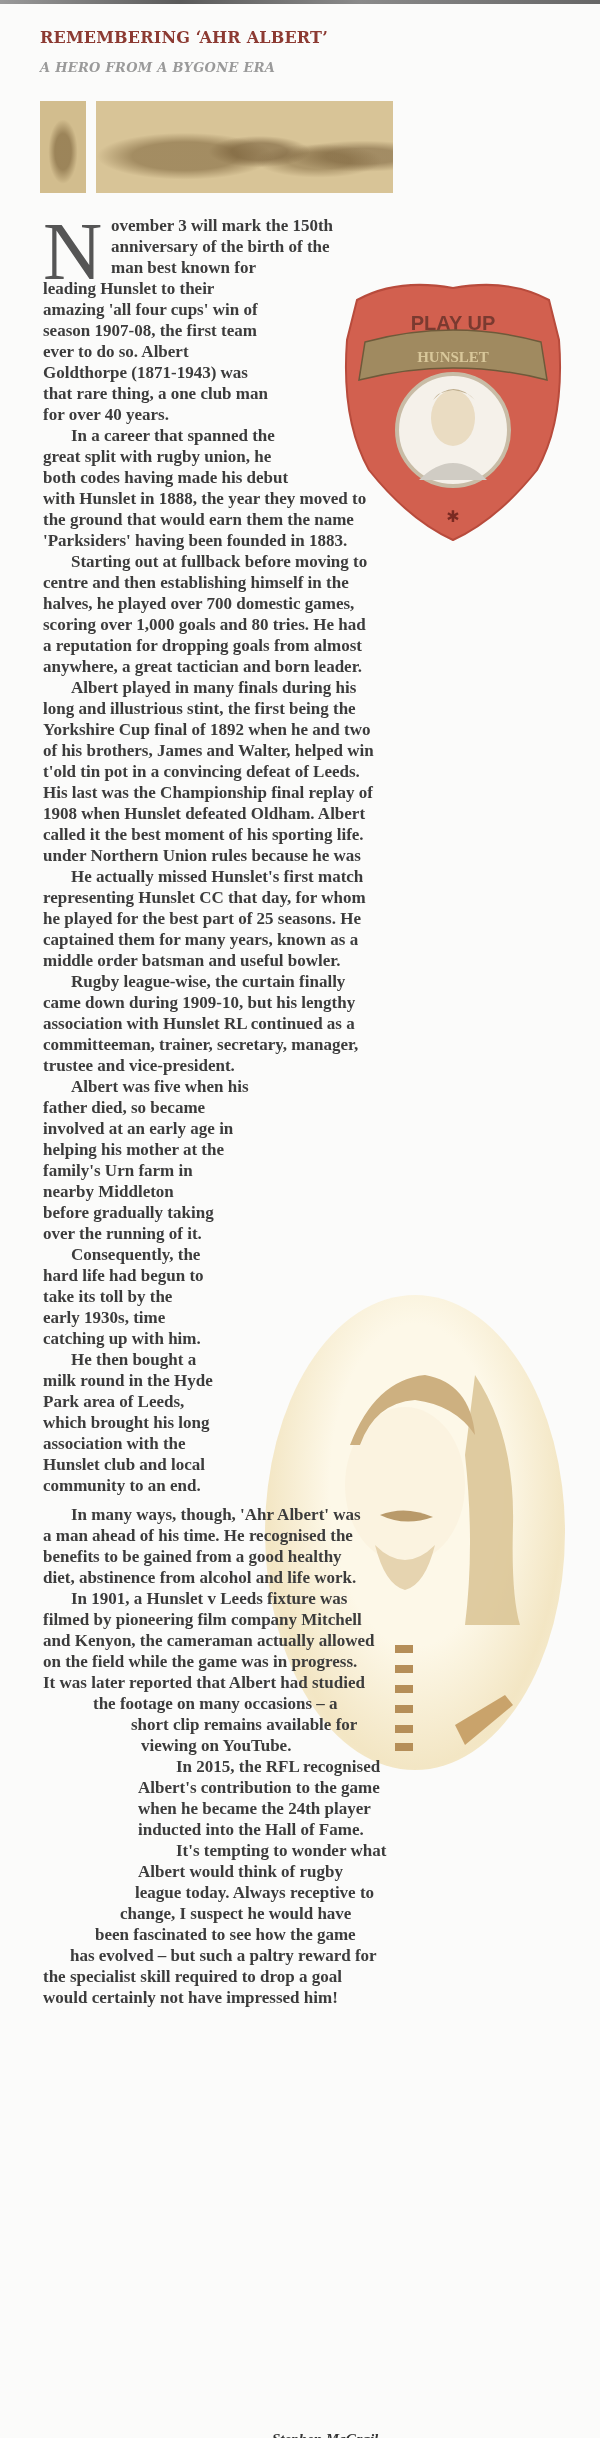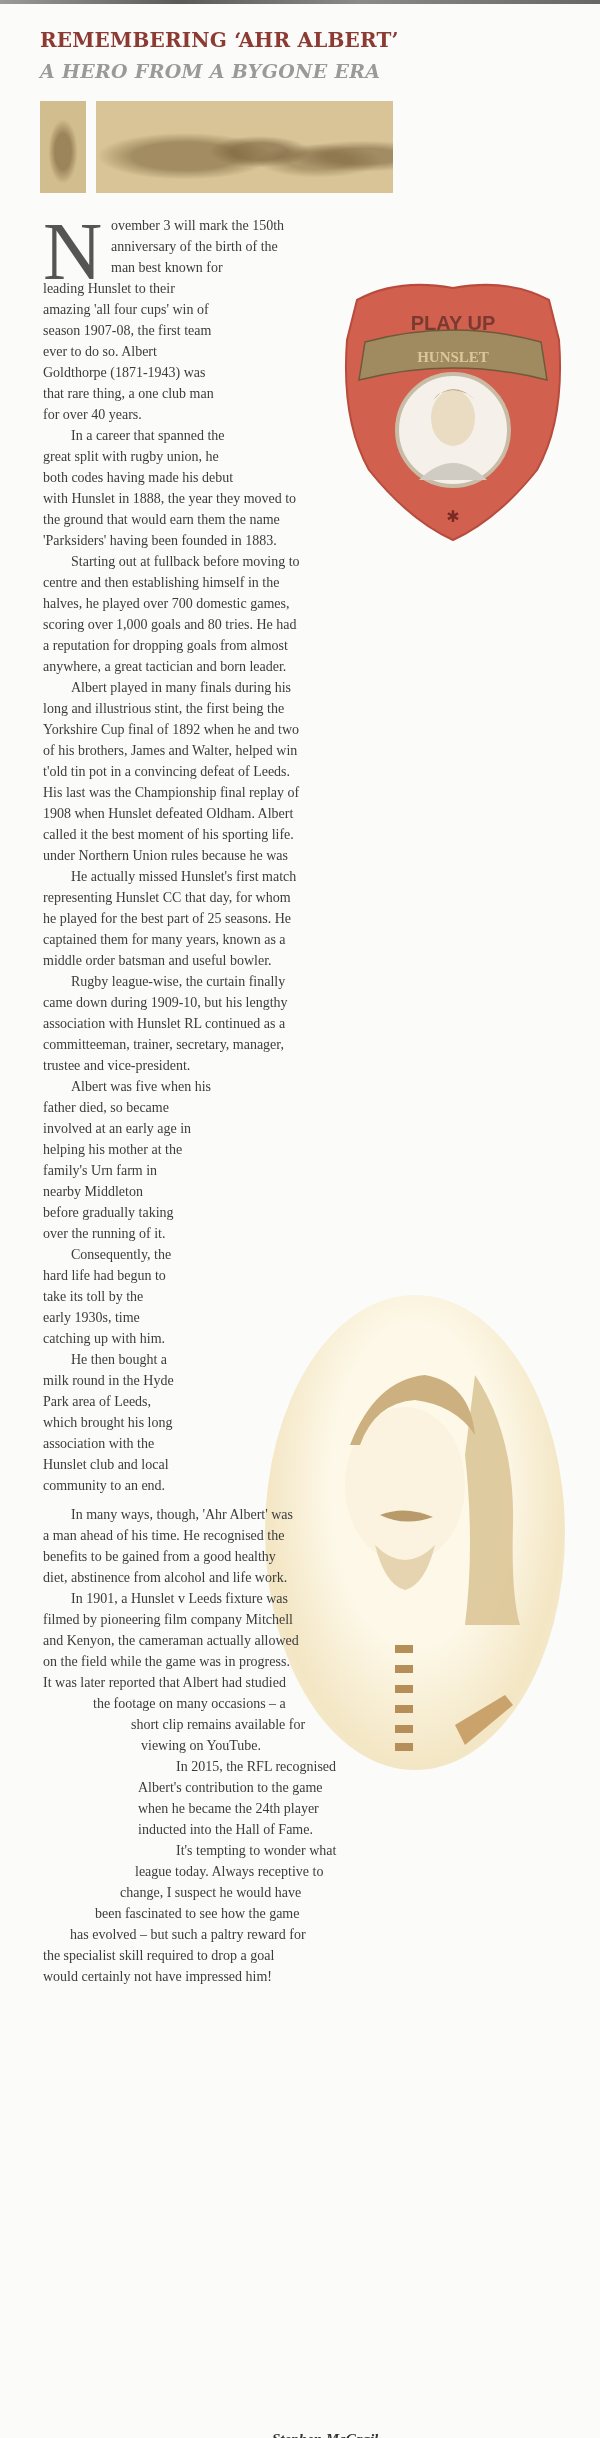--- a/index.html
+++ b/index.html
@@ -10,44 +10,44 @@
     color: #3a3a3a;
     position: relative;
   }
   .top-rule {
     position: absolute; left: 0; top: 0; width: 600px; height: 4px;
     background: linear-gradient(to right, #9a9a9a, #5a5a5a 30%, #8a8a8a 60%, #666 100%);
   }
   .headline {
     position: absolute; left: 40px; top: 28px;
     font-family: "DejaVu Serif", serif; font-weight: bold;
-    font-size: 20px; letter-spacing: 0.2px;
+    font-size: 16px; letter-spacing: 0.2px;
     color: #8c3a32;
   }
   .subhead {
     position: absolute; left: 40px; top: 60px;
     font-family: "DejaVu Serif", serif; font-style: italic; font-weight: bold;
-    font-size: 19px; color: #9a9a9a; letter-spacing: 0.3px;
+    font-size: 13px; color: #9a9a9a; letter-spacing: 0.3px;
   }
   .banner-small, .banner-large {
     position: absolute; top: 101px; height: 92px;
     background:
       radial-gradient(ellipse at 30% 60%, rgba(120,95,55,0.55) 0 18%, transparent 30%),
       radial-gradient(ellipse at 55% 55%, rgba(110,85,50,0.55) 0 12%, transparent 22%),
       radial-gradient(ellipse at 75% 65%, rgba(120,95,55,0.45) 0 10%, transparent 20%),
       radial-gradient(ellipse at 90% 60%, rgba(110,85,50,0.5) 0 10%, transparent 20%),
       #d8c497;
   }
   .banner-small { left: 40px; width: 46px;
     background: radial-gradient(ellipse at 50% 55%, rgba(120,95,55,0.6) 0 25%, transparent 45%), #d2bd8e; }
   .banner-large { left: 96px; width: 297px; }
 
   .article {
     position: absolute; left: 43px; top: 215px; width: 520px;
-    font-size: 14px; line-height: 21px; color: #3c3c3c;
+    font-size: 17px; line-height: 21px; color: #3c3c3c; font-weight: bold;
   }
   .line { white-space: nowrap; display: block; height: 21px; }
   .indent { padding-left: 28px; }
   .dropcap {
     position: absolute; left: 43px; top: 220px;
     font-family: "Liberation Serif", serif;
     font-size: 82px; line-height: 64px; color: #555;
   }
   .badge {
     position: absolute; left: 337px; top: 270px; width: 232px; height: 272px;
@@ -180,20 +180,21 @@
   <span class="line">on the field while the game was in progress.</span>
   <span class="line">It was later reported that Albert had studied</span>
   <span class="line" style="padding-left:50px">the footage on many occasions – a</span>
   <span class="line" style="padding-left:88px">short clip remains available for</span>
   <span class="line" style="padding-left:98px">viewing on YouTube.</span>
   <span class="line" style="padding-left:133px">In 2015, the RFL recognised</span>
   <span class="line" style="padding-left:95px">Albert's contribution to the game</span>
   <span class="line" style="padding-left:95px">when he became the 24th player</span>
   <span class="line" style="padding-left:95px">inducted into the Hall of Fame.</span>
   <span class="line" style="padding-left:133px">It's tempting to wonder what</span>
+  <span class="line" style="padding-left:95px">Albert would think of rugby</span>
   <span class="line" style="padding-left:92px">league today. Always receptive to</span>
   <span class="line" style="padding-left:77px">change, I suspect he would have</span>
   <span class="line" style="padding-left:52px">been fascinated to see how the game</span>
   <span class="line" style="padding-left:27px">has evolved – but such a paltry reward for</span>
   <span class="line" style="padding-left:0px">the specialist skill required to drop a goal</span>
   <span class="line" style="padding-left:0px">would certainly not have impressed him!</span>
 </div>
 
 <div class="byline">Stephen McGrail</div>
 

